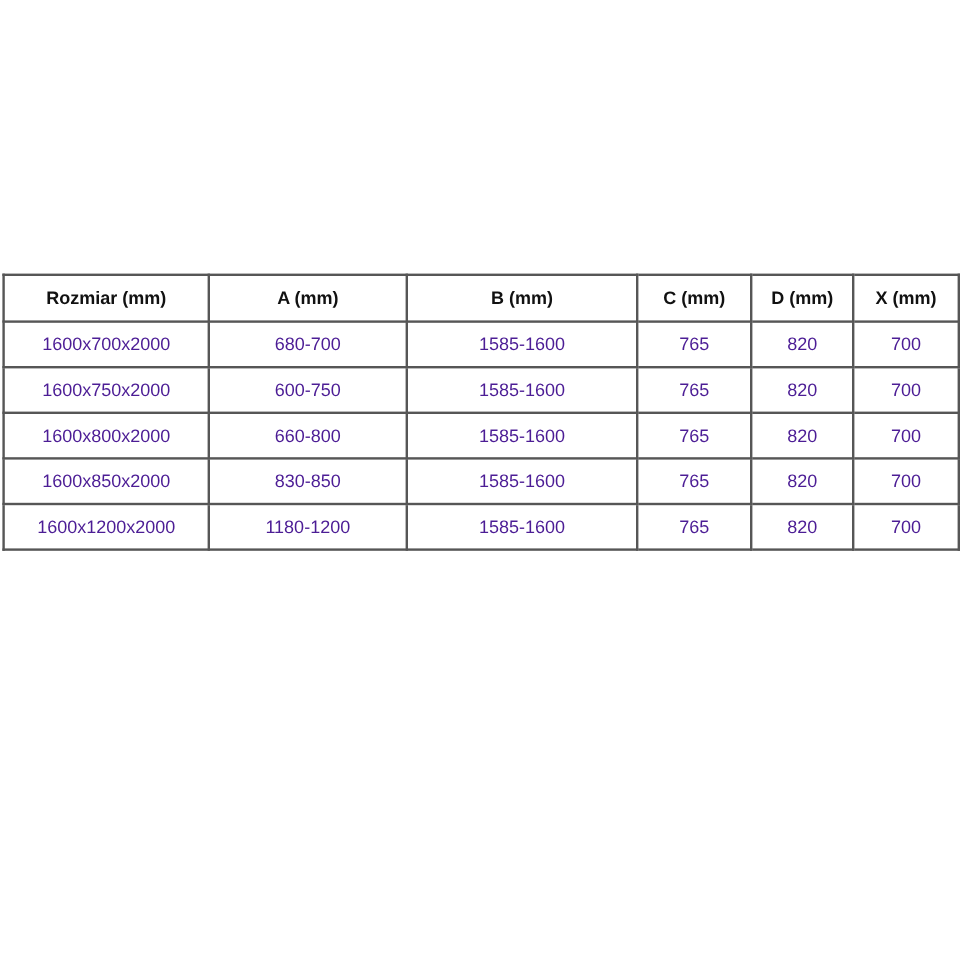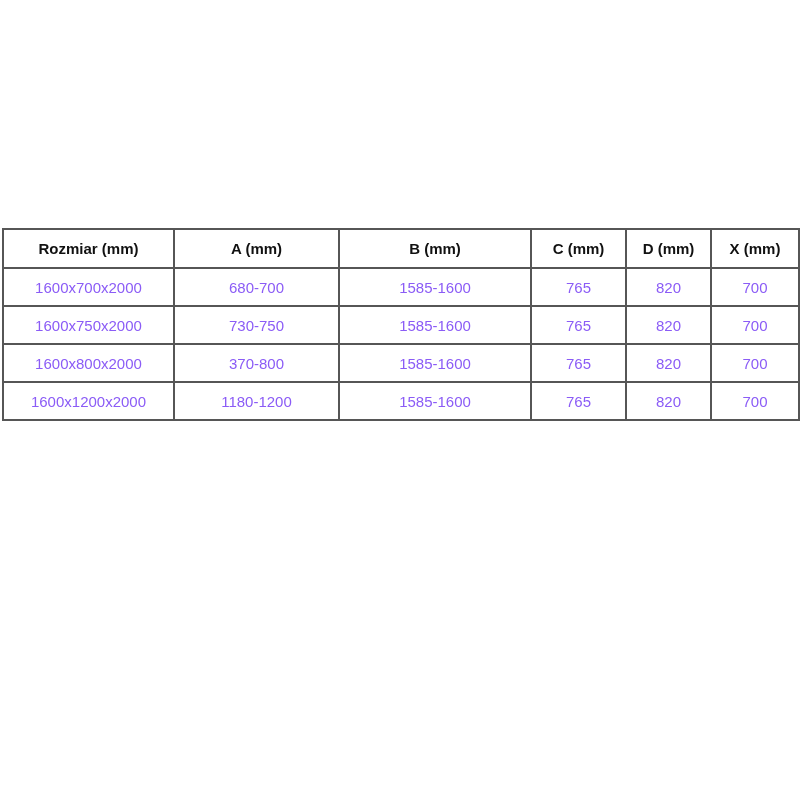--- a/index.html
+++ b/index.html
@@ -25,21 +25,21 @@
     background: #ffffff;
   }
   .spec-table th,
   .spec-table td {
     border: 2px solid #565656;
     text-align: center;
     vertical-align: middle;
     padding: 0;
     height: 36px;
     font-size: 15px;
-    color: #8b5cf6;
+    color: #4c1d95;
     background: #ffffff;
     white-space: nowrap;
     overflow: hidden;
   }
   .spec-table th {
     font-weight: bold;
     height: 37px;
     color: #111111;
   }
   col.c0 { width: 171px; }
@@ -76,29 +76,37 @@
         <tr>
           <td>1600x700x2000</td>
           <td>680-700</td>
           <td>1585-1600</td>
           <td>765</td>
           <td>820</td>
           <td>700</td>
         </tr>
         <tr>
           <td>1600x750x2000</td>
-          <td>730-750</td>
+          <td>600-750</td>
           <td>1585-1600</td>
           <td>765</td>
           <td>820</td>
           <td>700</td>
         </tr>
         <tr>
           <td>1600x800x2000</td>
-          <td>370-800</td>
+          <td>660-800</td>
+          <td>1585-1600</td>
+          <td>765</td>
+          <td>820</td>
+          <td>700</td>
+        </tr>
+        <tr>
+          <td>1600x850x2000</td>
+          <td>830-850</td>
           <td>1585-1600</td>
           <td>765</td>
           <td>820</td>
           <td>700</td>
         </tr>
         <tr>
           <td>1600x1200x2000</td>
           <td>1180-1200</td>
           <td>1585-1600</td>
           <td>765</td>

